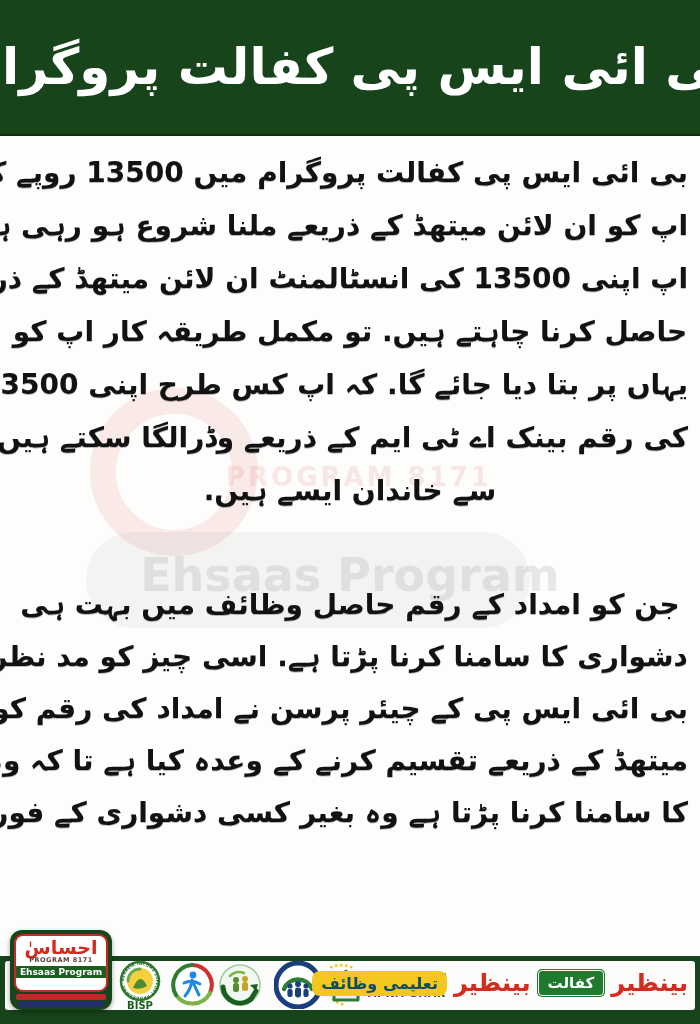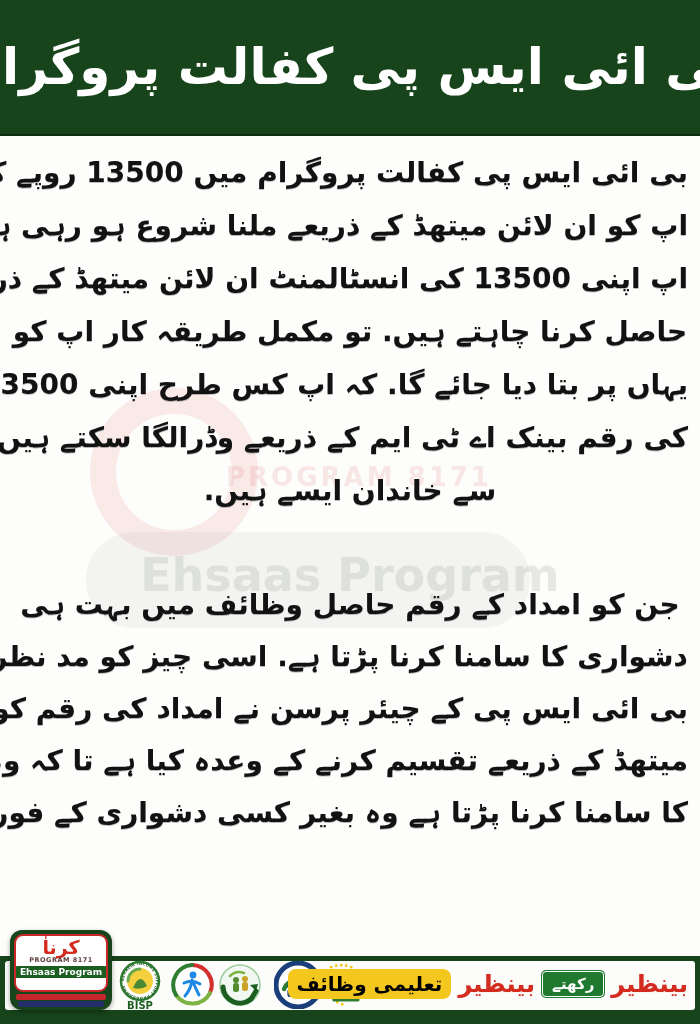--- a/index.html
+++ b/index.html
@@ -100,21 +100,21 @@
   .benazir-text{
     color:#d32b1e; font-size:24px; font-weight:bold; white-space:nowrap;
     text-shadow:0 0 1px rgba(211,43,30,.4);
   }
   .badge-kafalat{
     background:#1f7a2f; color:#ffffff; font-size:15px; font-weight:bold;
     border-radius:4px; padding:3px 9px; white-space:nowrap; border:1px solid #ffffff;
     box-shadow:0 0 0 1px #1f7a2f;
   }
   .badge-taleemi{
-    background:#f3c71e; color:#000000; font-size:20px; font-weight:bold;
+    background:#f3c71e; color:#0c4a6e; font-size:16px; font-weight:bold;
     border-radius:8px; padding:3px 9px; white-space:nowrap;
   }
 </style>
 </head>
 <body>
 
 <div class="page">
 
   <div class="header">
     <div class="header-title">بی ائی ایس پی کفالت پروگرام</div>
@@ -143,21 +143,21 @@
       <div class="line">کا سامنا کرنا پڑتا ہے وہ بغیر کسی دشواری کے فوری طور پر گھر</div>
     </div>
   </div>
 
   <div class="footer">
     <div class="footer-inner"></div>
   </div>
 
   <div class="ehsaas-card">
     <div class="ehsaas-card-inner">
-      <div class="ehsaas-urdu"><span>کرنا</span><span class="accent">ٰ</span></div>
+      <div class="ehsaas-urdu"><span>احساس</span><span class="accent">ٰ</span></div>
       <div class="ehsaas-program-line">PROGRAM 8171</div>
       <div class="ehsaas-pill">Ehsaas Program</div>
     </div>
     <div class="stripe-red"></div>
     <div class="stripe-blue"></div>
   </div>
 
   <div class="logo bisp-wrap">
     <svg width="52" height="52" viewBox="0 0 52 52">
       <circle cx="26" cy="22" r="19" fill="#ffffff" stroke="#2e7d32" stroke-width="2.5"></circle>
@@ -230,18 +230,18 @@
       <path d="M18,19 v11 M12,24.5 h12" stroke="#2e7d32" stroke-width="2"></path>
     </svg>
     <div class="roshan-text">
       <div class="roshan-line1">ROSHAN</div>
       <div class="roshan-line2">APNA GHAR</div>
     </div>
   </div>
 
   <div class="right-row">
     <span class="benazir-text">بینظیر</span>
-    <span class="badge-kafalat">رکھتے</span>
+    <span class="badge-kafalat">کفالت</span>
     <span class="benazir-text">بینظیر</span>
     <span class="badge-taleemi">تعلیمی وظائف</span>
   </div>
 
 </div>
 
 </body></html>

